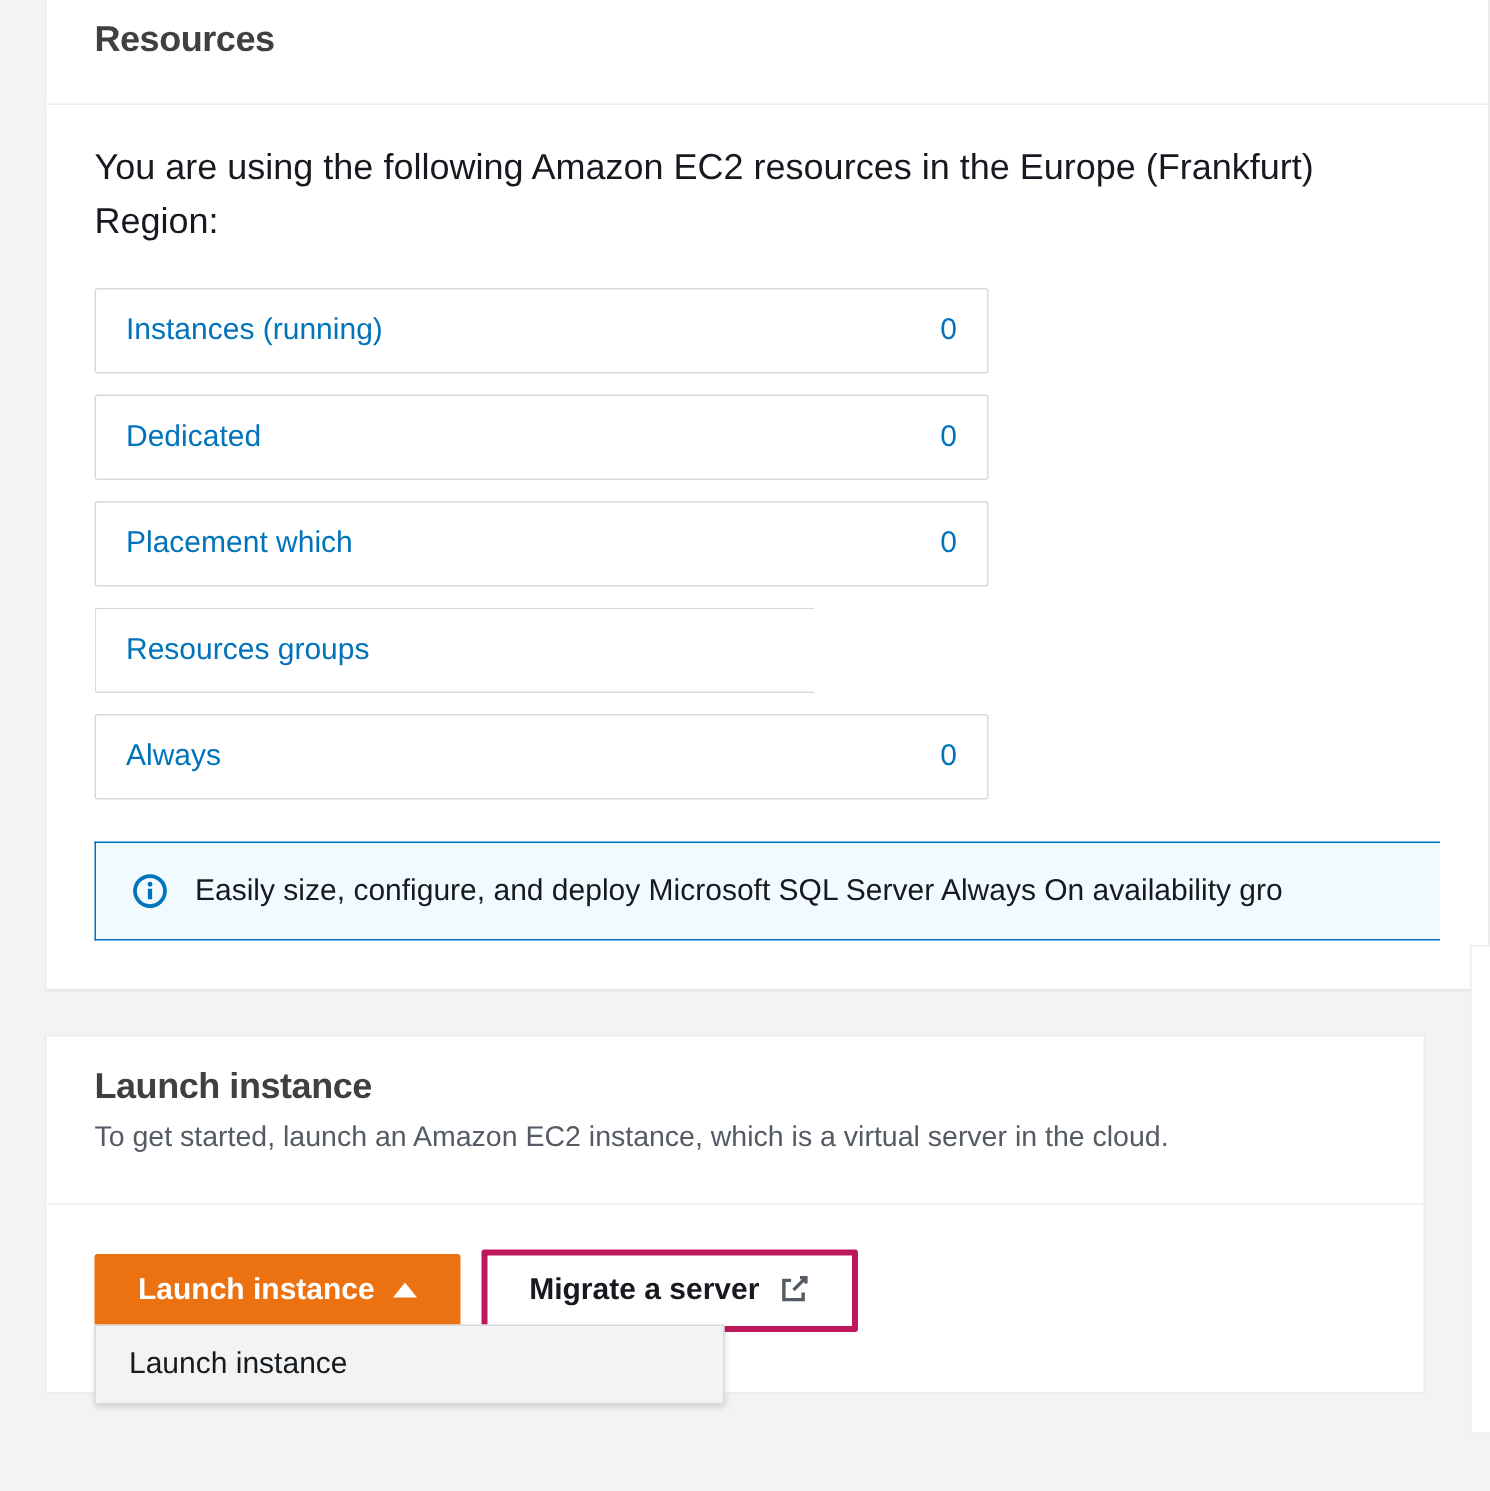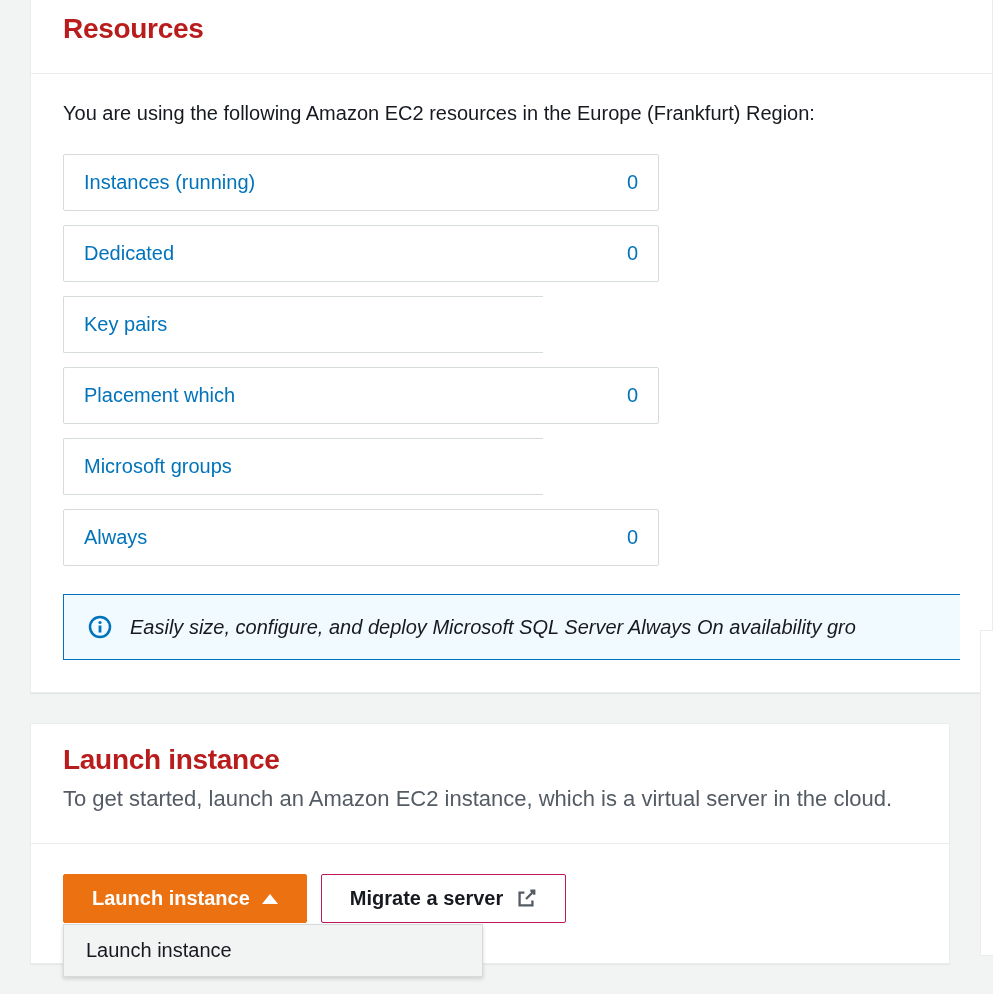--- a/index.html
+++ b/index.html
@@ -18,37 +18,37 @@
     .panel {
       background: #fff;
       border: 1px solid #eaeded;
       box-shadow: 0 1px 1px rgba(0,0,0,0.05);
       margin: 0 0 30px 30px;
     }
     .panel-header {
       padding: 20px 32px 28px 32px;
     }
     .panel-header h1 {
-      font-size: 28px;
+      font-size: 24px;
       font-weight: 700;
-      color: #b91c1c;
+      color: #404040;
       letter-spacing: -0.3px;
     }
     .panel-header .subtext {
-      font-size: 22px;
+      font-size: 19px;
       color: #545b64;
       margin-top: 6px;
       line-height: 1.5;
     }
     .panel-body {
       border-top: 1px solid #eaeded;
       padding: 24px 32px 32px 32px;
     }
     .intro-text {
-      font-size: 20px;
+      font-size: 24px;
       color: #16191f;
       margin-bottom: 26px;
       line-height: 1.5;
     }
     .resource-grid {
       display: flex;
       flex-wrap: wrap;
       gap: 14px;
     }
     .resource-tile {
@@ -81,21 +81,20 @@
       display: flex;
       align-items: center;
       gap: 18px;
       background: #f1faff;
       border: 1px solid #0073bb;
       padding: 20px 24px;
       margin-top: 28px;
       font-size: 20px;
       color: #16191f;
       border-right: none;
-      font-style: italic;
     }
     .info-icon-svg {
       flex: none;
     }
     .launch-panel {
       margin-top: 0;
       width: 920px;
     }
     .launch-body {
       border-top: 1px solid #eaeded;
@@ -118,21 +117,21 @@
       cursor: pointer;
       gap: 12px;
     }
     .btn-primary {
       background: #ec7211;
       color: #fff;
       border: 1px solid #ec7211;
     }
     .btn-outline {
       background: #fff;
-      border: 1px solid #be185d;
+      border: 4px solid #be185d;
       color: #16191f;
     }
     .caret-up {
       display: inline-block;
       width: 0;
       height: 0;
       border-left: 8px solid transparent;
       border-right: 8px solid transparent;
       border-bottom: 10px solid #fff;
     }
@@ -184,30 +183,26 @@
 
     <div class="resource-grid">
       <div class="resource-tile col1">
         <span class="resource-name">Instances (running)</span>
         <span class="resource-count">0</span>
       </div>
       <div class="resource-tile col1">
         <span class="resource-name">Dedicated</span>
         <span class="resource-count">0</span>
       </div>
+      <div class="resource-tile col1">
+        <span class="resource-name">Placement which</span>
+        <span class="resource-count">0</span>
+      </div>
       <div class="resource-tile col2">
-        <span class="resource-name">Key pairs</span>
-        <span class="resource-count"></span>
-      </div>
-      <div class="resource-tile col1">
-        <span class="resource-name">Placement which</span>
-        <span class="resource-count">0</span>
-      </div>
-      <div class="resource-tile col2">
-        <span class="resource-name">Microsoft groups</span>
+        <span class="resource-name">Resources groups</span>
         <span class="resource-count"></span>
       </div>
       <div class="resource-tile col1">
         <span class="resource-name">Always</span>
         <span class="resource-count">0</span>
       </div>
     </div>
 
     <div class="info-banner">
       <svg class="info-icon-svg" width="24" height="24" viewBox="0 0 24 24" fill="none">

